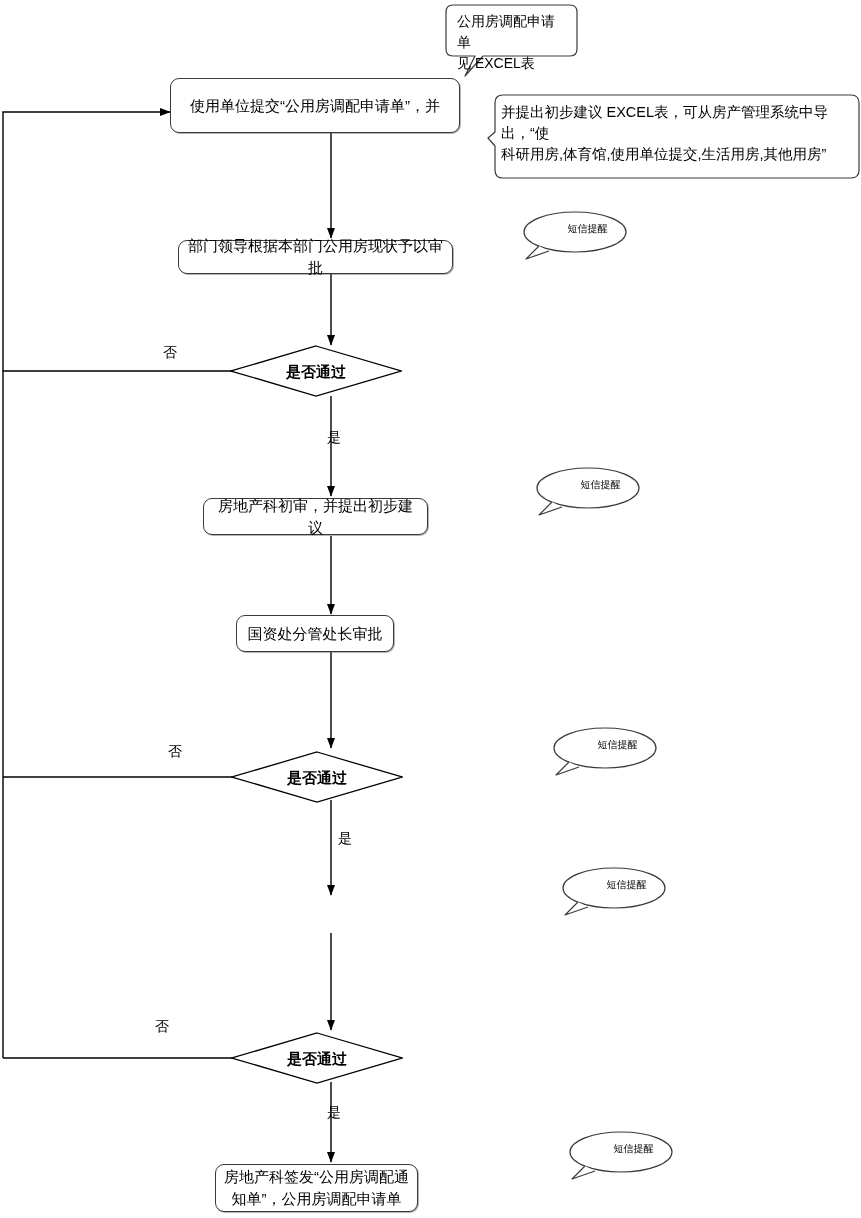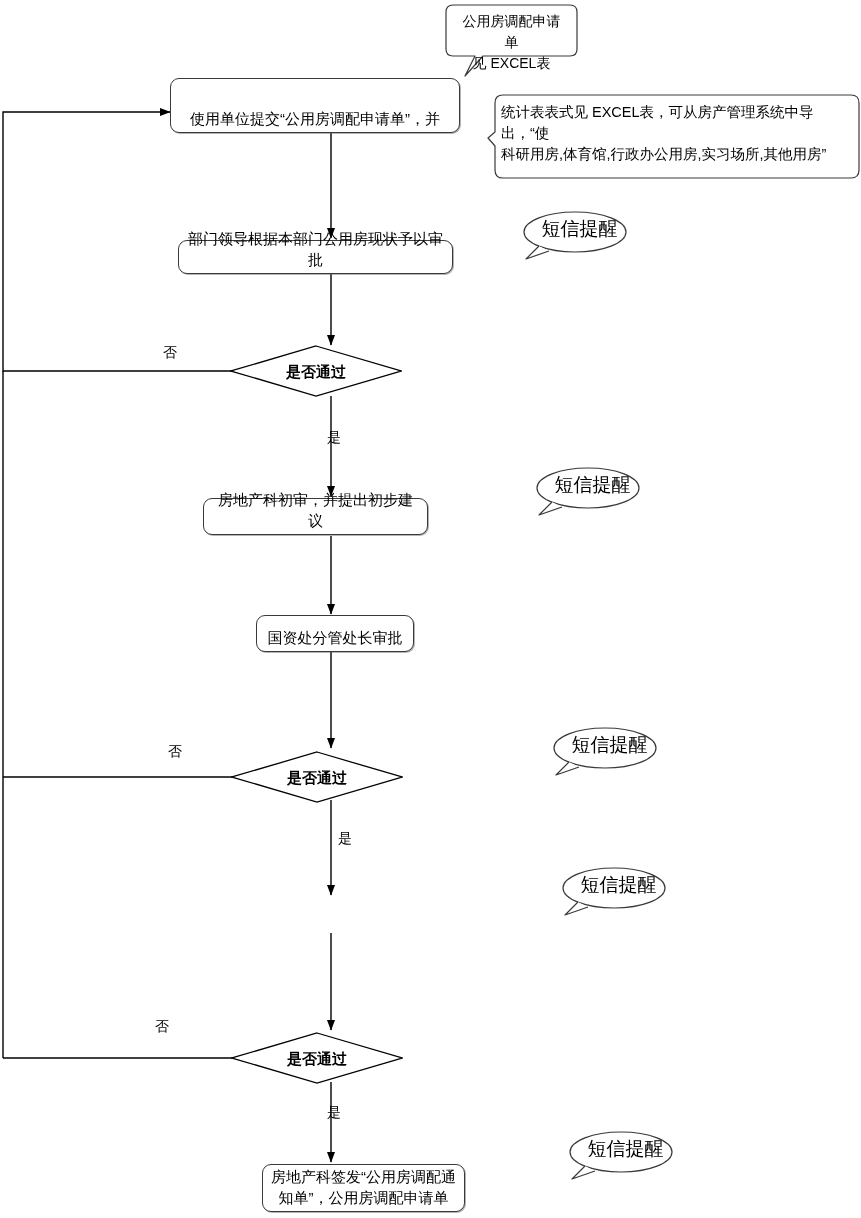--- a/index.html
+++ b/index.html
@@ -29,21 +29,21 @@
   }
   .node {
     position: absolute;
   }
   
   .process-box {
     border: 1px solid #3a3a3a;
     border-radius: 9px;
     background: #ffffff;
     display: flex;
-    align-items: flex-end;
+    align-items: center;
     justify-content: center;
     text-align: center;
     line-height: 1.45;
     font-size: 15px;
     padding: 2px 8px;
     box-shadow: 1px 1px 0 rgba(90,90,90,0.45);
   }
   
   .decision {
     display: flex;
@@ -87,28 +87,28 @@
     font-size: 14.5px;
     line-height: 1.45;
     padding: 8px 14px;
   }
   
   .callout-ellipse {
     position: absolute;
   }
   .callout-ellipse .callout-text {
     position: absolute;
-    left: 8px;
+    left: 16px;
     top: 0;
     width: 100%;
     height: 100%;
     display: flex;
     align-items: center;
     justify-content: center;
-    font-size: 19px;
+    font-size: 10px;
     z-index: 2;
     padding-bottom: 8px;
   }
   .callout-ellipse svg,
   .callout-rect svg {
     position: absolute;
     left: 0;
     top: 0;
   }
 </style>
@@ -145,43 +145,43 @@
       <path d="M246,371 L3,371 L3,112 L170,112" marker-end="url(#arrow)"></path>
 
       <path d="M232,777 L3,777"></path>
 
       <path d="M232,1058 L3,1058"></path>
 
       <line x1="3" y1="371" x2="3" y2="1058"></line>
     </g>
   </svg>
 
-  <div class="callout-rect" style="left:445px; top:4px; width:133px; height:52px;text-align:center;">
+  <div class="callout-rect" style="left:445px; top:4px; width:133px; height:52px;">
     <svg width="160" height="95" viewBox="0 0 160 95" xmlns="http://www.w3.org/2000/svg">
       <path d="M8,1 L125,1 Q132,1 132,8 L132,45 Q132,52 125,52 L38,52 L20,72 L30,52 L8,52 Q1,52 1,45 L1,8 Q1,1 8,1 Z" fill="#ffffff" stroke="#3a3a3a" stroke-width="1.2" stroke-linejoin="round"></path>
     </svg>
     <div class="callout-text">
       <div>公用房调配申请单</div>
       <div>见 EXCEL表</div>
     </div>
   </div>
 
   <div class="node process-box" style="left:170px; top:78px; width:290px; height:55px;">
     <div>
       <div>使用单位提交“公用房调配申请单”，并</div>
     </div>
   </div>
 
   <div class="callout-rect small" style="left:487px; top:94px; width:372px; height:84px;">
     <svg width="380" height="92" viewBox="0 0 380 92" xmlns="http://www.w3.org/2000/svg">
       <path d="M16,1 L364,1 Q372,1 372,9 L372,76 Q372,84 364,84 L16,84 Q8,84 8,76 L8,52 L1,44 L8,38 L8,9 Q8,1 16,1 Z" fill="#ffffff" stroke="#3a3a3a" stroke-width="1.2" stroke-linejoin="round"></path>
     </svg>
     <div class="callout-text">
-      <div>统计表表式见 EXCEL表，可从房产管理系统中导出，“使</div>
-      <div>科研用房,体育馆,行政办公用房,实习场所,其他用房”</div>
+      <div>并提出初步建议 EXCEL表，可从房产管理系统中导出，“使</div>
+      <div>科研用房,体育馆,使用单位提交,生活用房,其他用房”</div>
     </div>
   </div>
 
   <div class="callout-ellipse" style="left:519px; top:210px; width:105px; height:46px;">
     <svg width="118" height="56" viewBox="0 0 118 56" xmlns="http://www.w3.org/2000/svg">
       <ellipse cx="56" cy="22" rx="51" ry="20" fill="#ffffff" stroke="#3a3a3a" stroke-width="1.2"></ellipse>
       <path d="M20,36 L7,49 L30,41" fill="#ffffff" stroke="#3a3a3a" stroke-width="1.2" stroke-linejoin="round"></path>
     </svg>
     <div class="callout-text">短信提醒</div>
   </div>
@@ -204,21 +204,21 @@
       <ellipse cx="56" cy="22" rx="51" ry="20" fill="#ffffff" stroke="#3a3a3a" stroke-width="1.2"></ellipse>
       <path d="M20,36 L7,49 L30,41" fill="#ffffff" stroke="#3a3a3a" stroke-width="1.2" stroke-linejoin="round"></path>
     </svg>
     <div class="callout-text">短信提醒</div>
   </div>
 
   <div class="node process-box" style="left:203px; top:498px; width:225px; height:37px;">
     <span>房地产科初审，并提出初步建议</span>
   </div>
 
-  <div class="node process-box" style="left:236px; top:615px; width:158px; height:37px;margin-left:20px;">
+  <div class="node process-box" style="left:236px; top:615px; width:158px; height:37px;">
     <span>国资处分管处长审批</span>
   </div>
 
   <div class="callout-ellipse" style="left:549px; top:726px; width:105px; height:46px;">
     <svg width="118" height="56" viewBox="0 0 118 56" xmlns="http://www.w3.org/2000/svg">
       <ellipse cx="56" cy="22" rx="51" ry="20" fill="#ffffff" stroke="#3a3a3a" stroke-width="1.2"></ellipse>
       <path d="M20,36 L7,49 L30,41" fill="#ffffff" stroke="#3a3a3a" stroke-width="1.2" stroke-linejoin="round"></path>
     </svg>
     <div class="callout-text">短信提醒</div>
   </div>
@@ -251,20 +251,20 @@
   <div class="edge-label" style="left:327px; top:1105px;">是</div>
 
   <div class="callout-ellipse" style="left:565px; top:1130px; width:105px; height:46px;">
     <svg width="118" height="56" viewBox="0 0 118 56" xmlns="http://www.w3.org/2000/svg">
       <ellipse cx="56" cy="22" rx="51" ry="20" fill="#ffffff" stroke="#3a3a3a" stroke-width="1.2"></ellipse>
       <path d="M20,36 L7,49 L30,41" fill="#ffffff" stroke="#3a3a3a" stroke-width="1.2" stroke-linejoin="round"></path>
     </svg>
     <div class="callout-text">短信提醒</div>
   </div>
 
-  <div class="node process-box" style="left:215px; top:1164px; width:203px; height:48px;margin-left:47px;">
+  <div class="node process-box" style="left:215px; top:1164px; width:203px; height:48px;">
     <div>
       <div>房地产科签发“公用房调配通</div>
       <div>知单”，公用房调配申请单</div>
     </div>
   </div>
 
 </div>
 
 </body></html>

